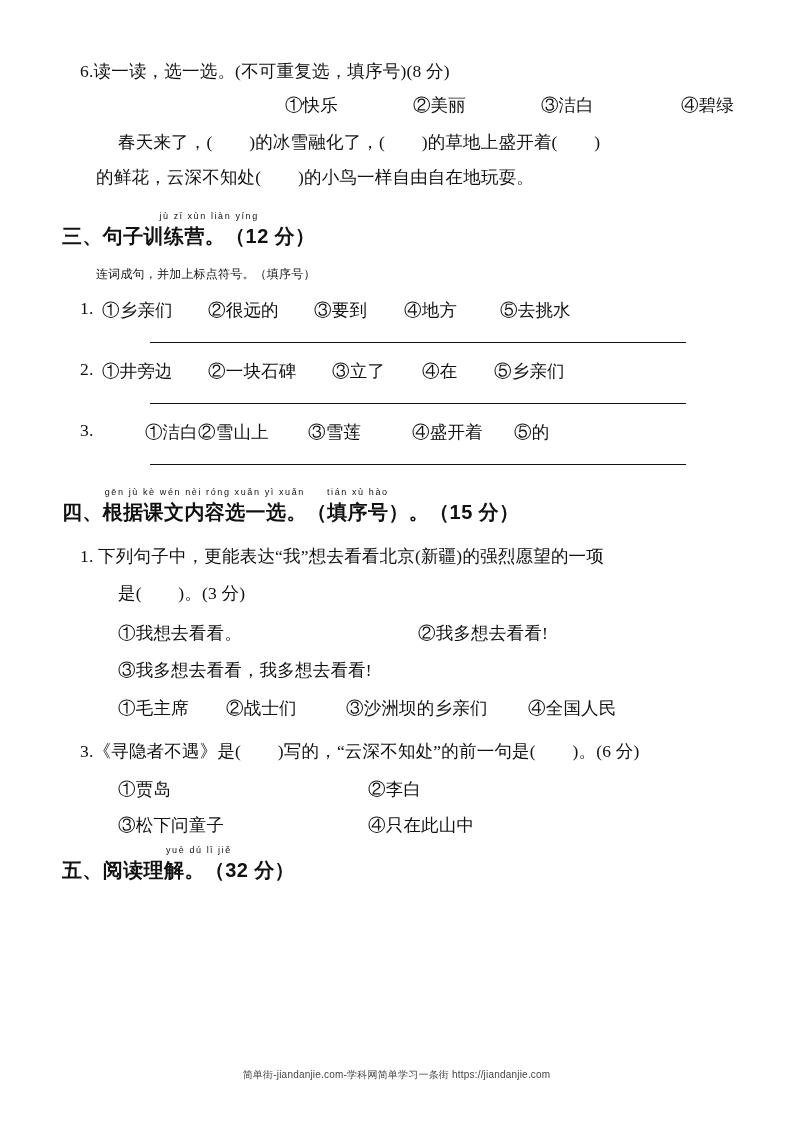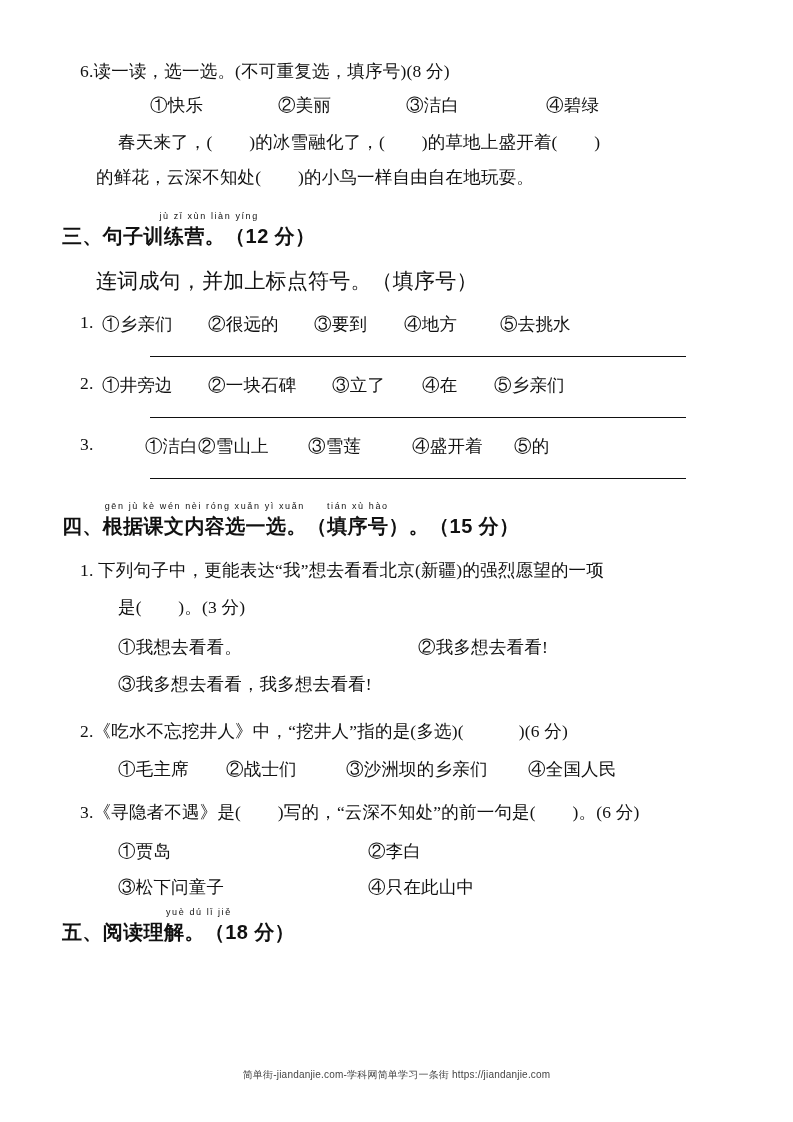--- a/index.html
+++ b/index.html
@@ -98,37 +98,37 @@
   }
 </style>
 </head>
 <body>
 
 <div class="page">
   <div class="content">
 
     <div class="row q4 indent1">6.读一读，选一选。(不可重复选，填序号)(8 分)</div>
 
-    <div class="opts indent4" style="margin-top:8px;">
+    <div class="opts indent4" style="margin-top:8px;justify-content:flex-end;">
       <span style="width:128px;">①快乐</span>
       <span style="width:128px;">②美丽</span>
       <span style="width:140px;">③洁白</span>
       <span>④碧绿</span>
     </div>
 
     <div class="row indent3" style="margin-top:12px;">春天来了，(        )的冰雪融化了，(        )的草地上盛开着(        )</div>
     <div class="row indent2" style="margin-top:8px;">的鲜花，云深不知处(        )的小鸟一样自由自在地玩耍。</div>
 
     <div class="spacer-lg"></div>
 
     <div class="section-head" style="margin-top:6px;">
       <span style="display:inline-block;">三、</span><span class="pinyin-wrap"><span class="pinyin">jù zǐ xùn liàn yíng</span><span>句子训练营。（12 分）</span></span>
     </div>
 
-    <div class="row indent2" style="margin-top:16px; font-size:21px;">连词成句，并加上标点符号。（填序号）</div>
+    <div class="row indent2" style="margin-top:16px; font-size:12px;">连词成句，并加上标点符号。（填序号）</div>
 
     <div class="opts indent1" style="margin-top:14px;">
       <span style="width:22px;">1.</span>
       <span style="width:106px;">①乡亲们</span>
       <span style="width:106px;">②很远的</span>
       <span style="width:90px;">③要到</span>
       <span style="width:96px;">④地方</span>
       <span>⑤去挑水</span>
     </div>
     <div class="blank-line"></div>
@@ -161,38 +161,37 @@
 
     <div class="row indent1" style="margin-top:18px;">1. 下列句子中，更能表达“我”想去看看北京(新疆)的强烈愿望的一项</div>
     <div class="row indent3" style="margin-top:10px;">是(        )。(3 分)</div>
 
     <div class="opts indent3" style="margin-top:14px;">
       <span style="width:300px;">①我想去看看。</span>
       <span>②我多想去看看!</span>
     </div>
     <div class="row indent3" style="margin-top:12px;">③我多想去看看，我多想去看看!</div>
 
-    <div class="row indent1" style="margin-top:20px;">2.《吃水不忘挖井人》中，“挖井人”指的是(多选)(            )(6 分)</div>
     <div class="opts indent3" style="margin-top:12px;">
       <span style="width:108px;">①毛主席</span>
       <span style="width:120px;">②战士们</span>
       <span style="width:182px;">③沙洲坝的乡亲们</span>
       <span>④全国人民</span>
     </div>
 
     <div class="row indent1" style="margin-top:18px;">3.《寻隐者不遇》是(        )写的，“云深不知处”的前一句是(        )。(6 分)</div>
     <div class="opts indent3" style="margin-top:12px;">
       <span style="width:250px;">①贾岛</span>
       <span>②李白</span>
     </div>
     <div class="opts indent3" style="margin-top:12px;">
       <span style="width:250px;">③松下问童子</span>
       <span>④只在此山中</span>
     </div>
 
     <div class="section-head" style="margin-top:20px;">
-      <span style="display:inline-block;">五、</span><span class="pinyin-wrap"><span class="pinyin">yuè dú lǐ jiě</span><span>阅读理解。（18 分）</span></span>
+      <span style="display:inline-block;">五、</span><span class="pinyin-wrap"><span class="pinyin">yuè dú lǐ jiě</span><span>阅读理解。（32 分）</span></span>
     </div>
 
   </div>
 
   <div class="footer">简单街-jiandanjie.com-学科网简单学习一条街 https://jiandanjie.com</div>
 </div>
 
 </body></html>

